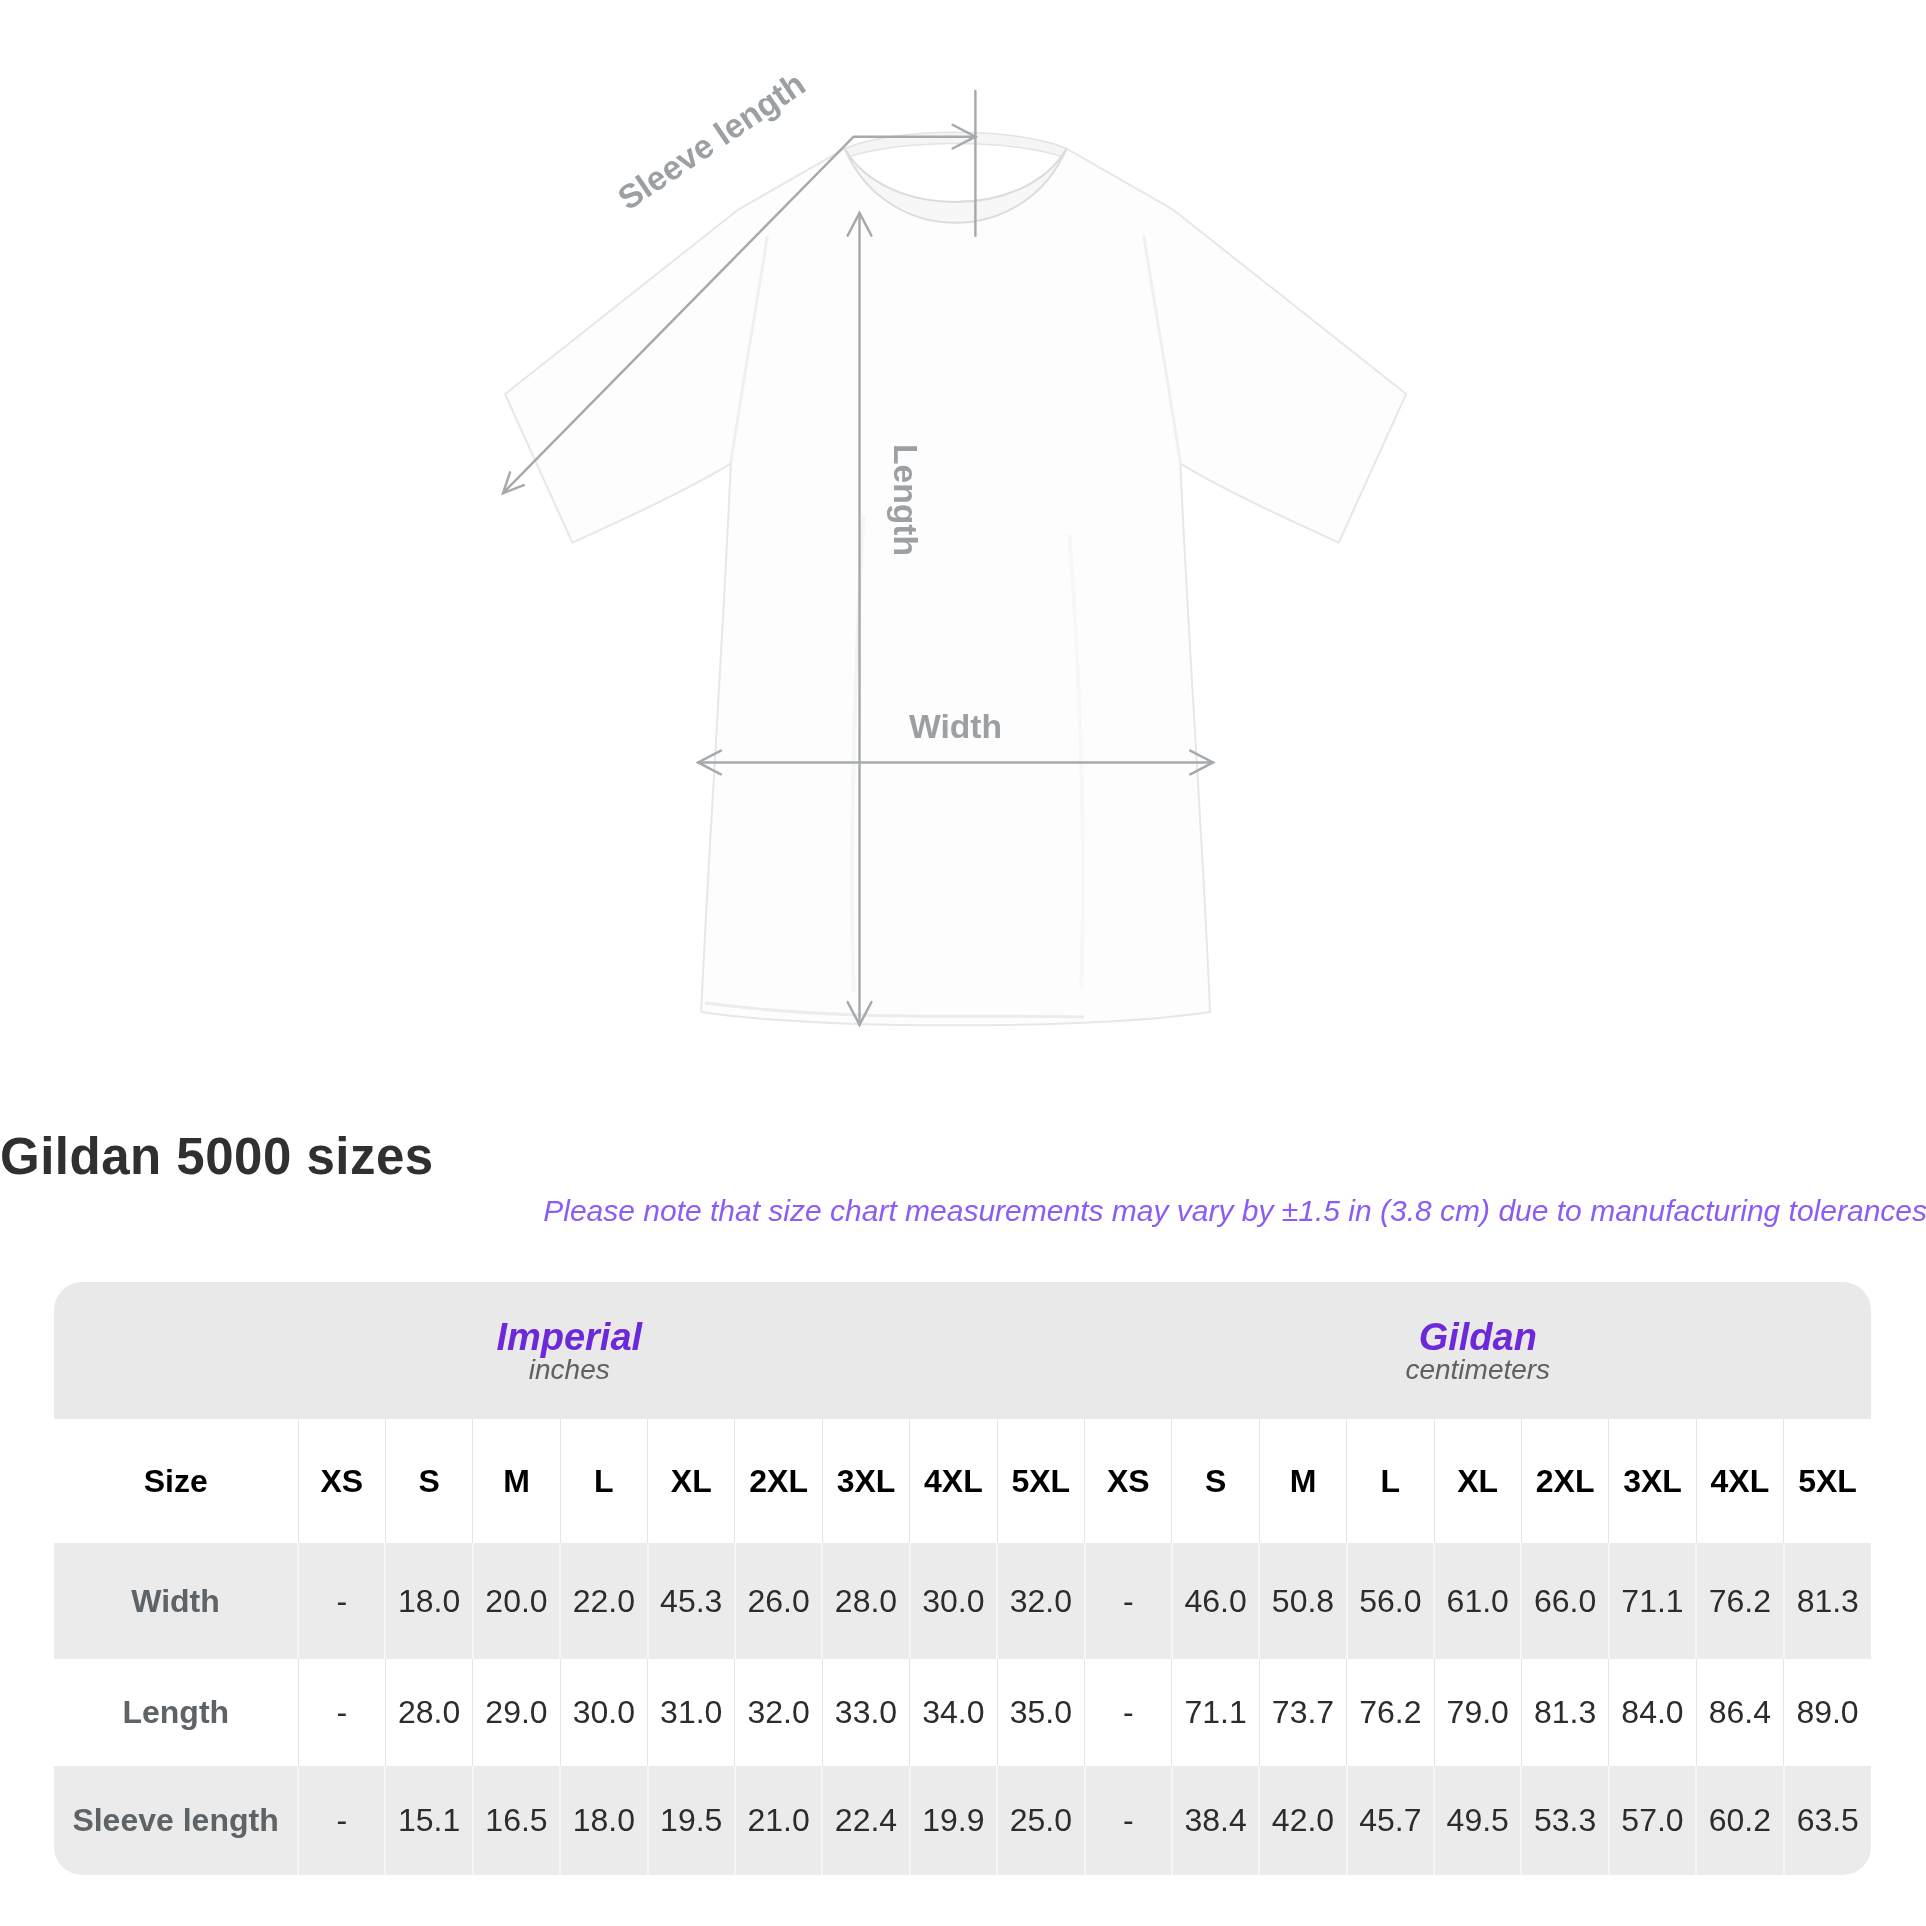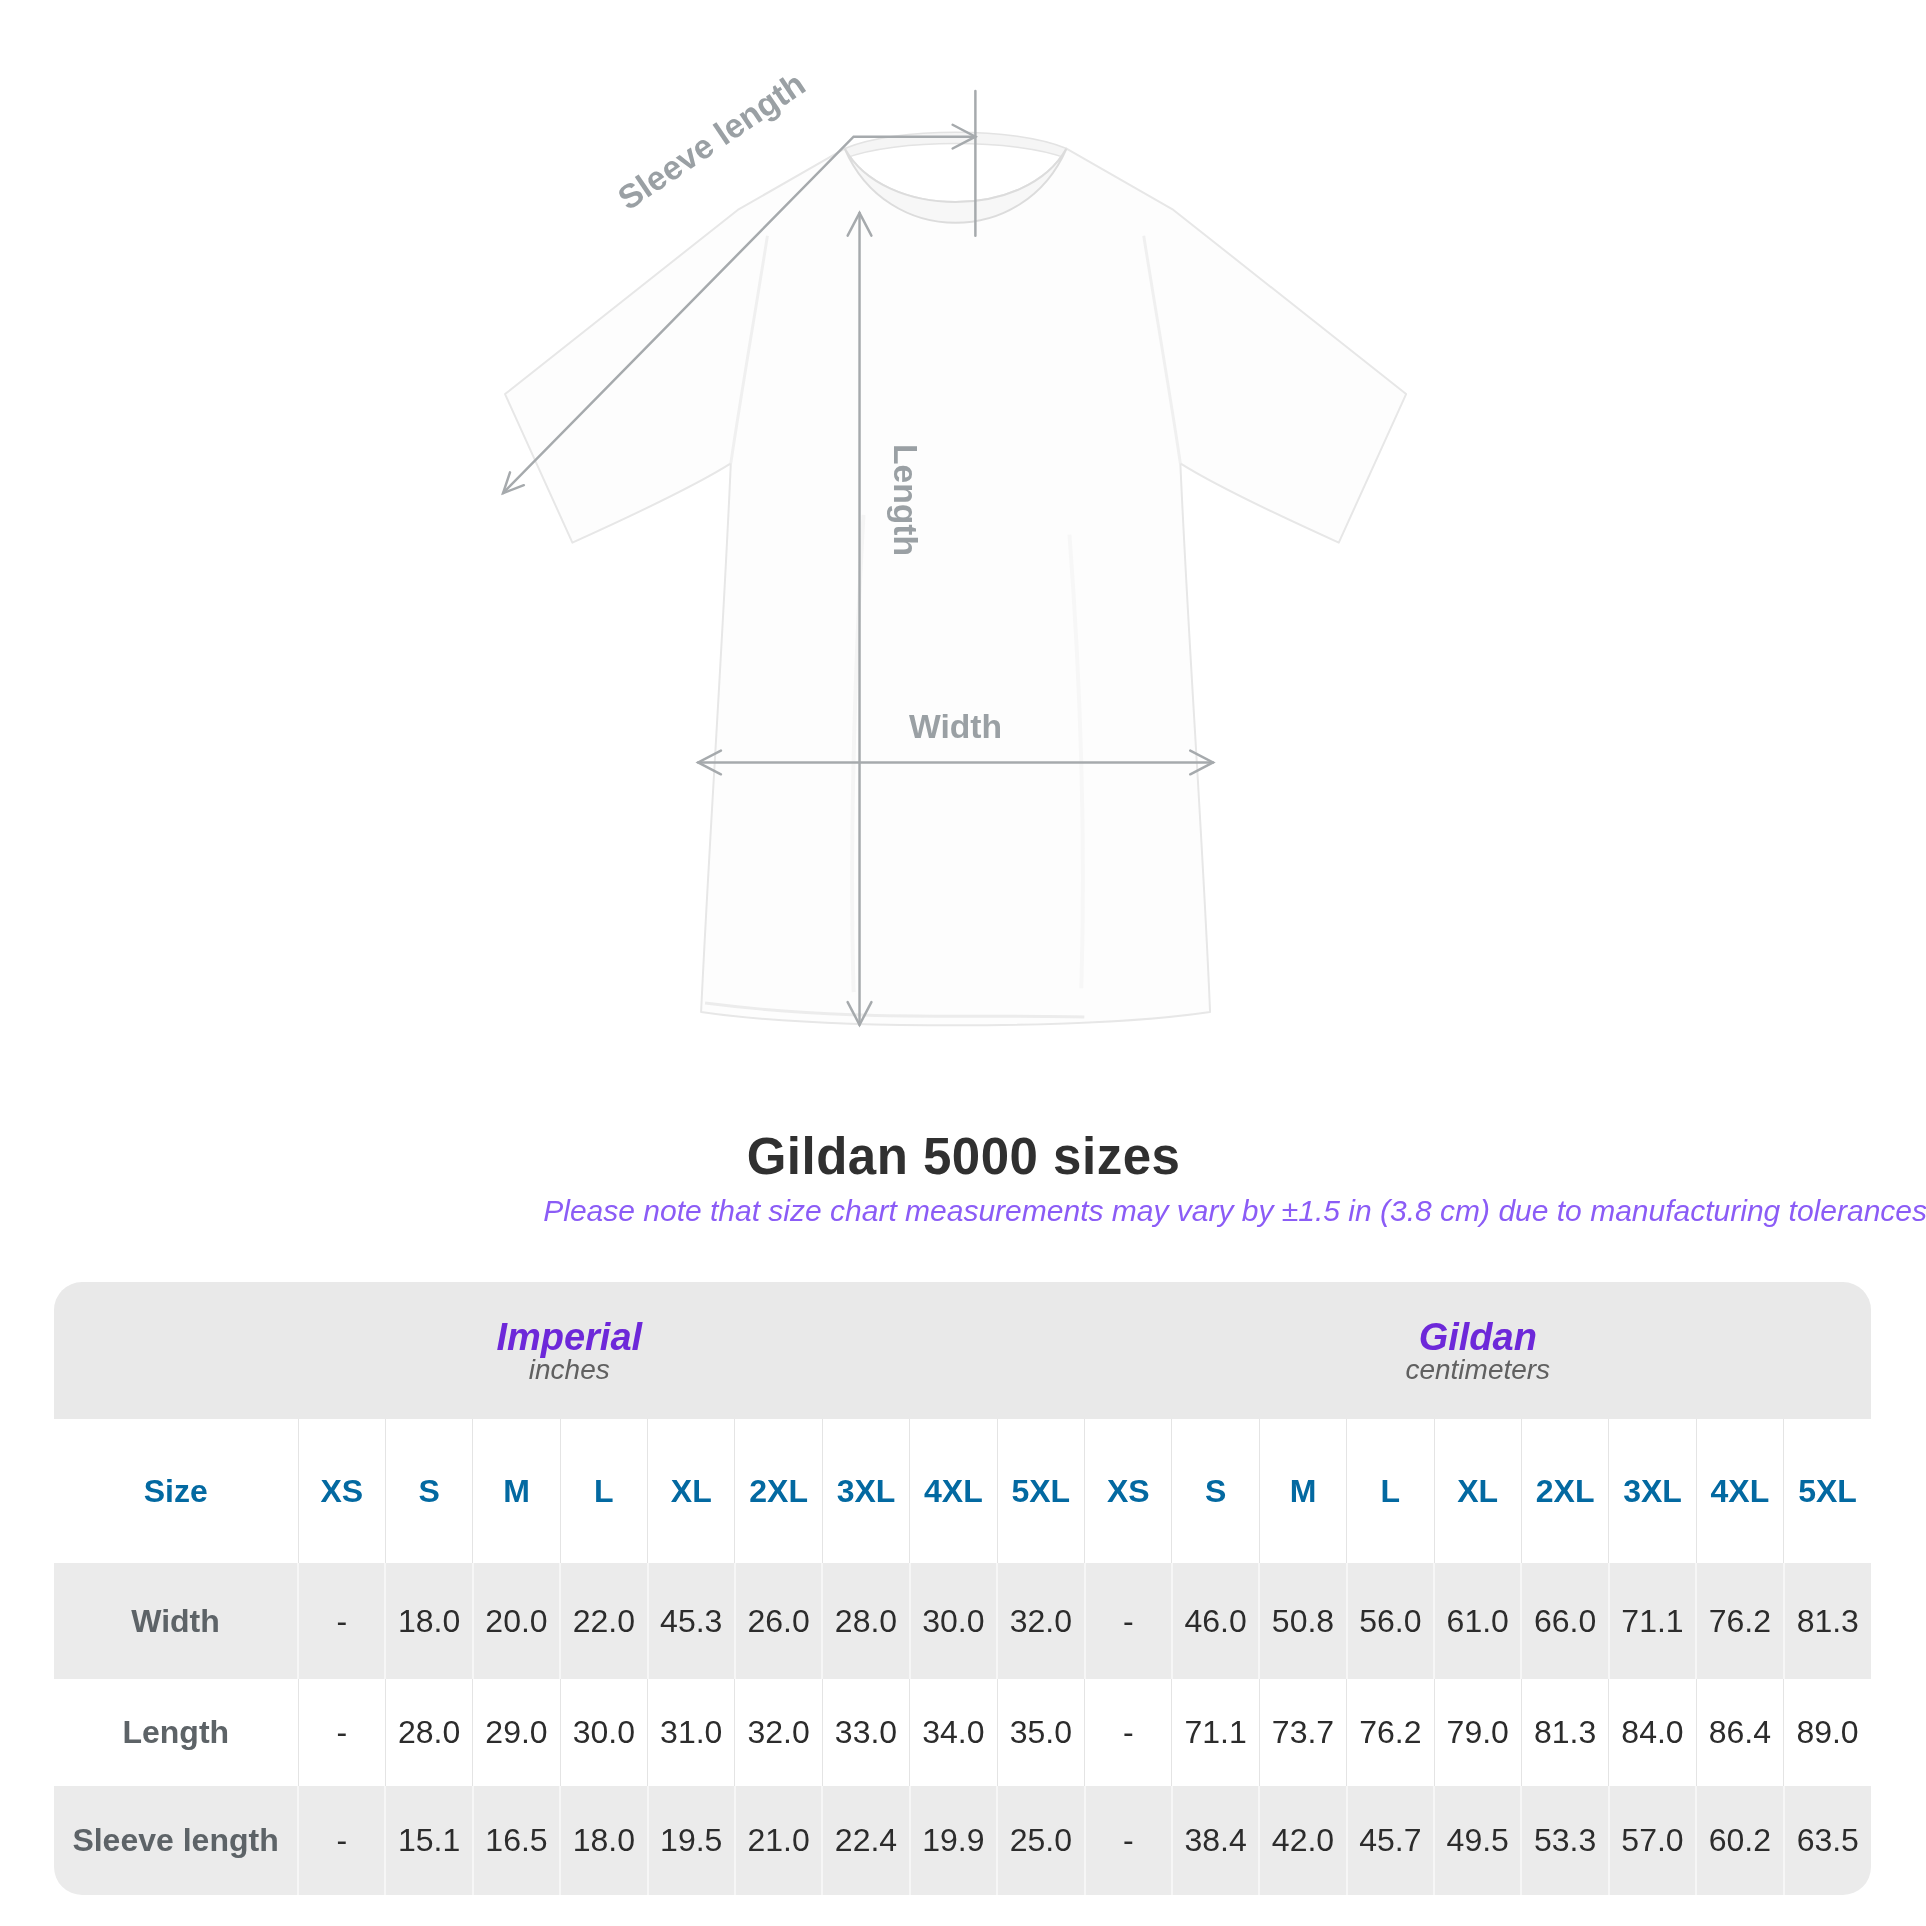--- a/index.html
+++ b/index.html
@@ -6,43 +6,43 @@
   .page{
     position:relative;width:1927px;height:1927px;background:#ffffff;
     font-family:"Liberation Sans", sans-serif;overflow:hidden;
   }
   .figure{position:absolute;top:0;left:0;width:1927px;height:1109px;}
   .figure svg{display:block;}
   .meas-label{fill:#9aa0a4;font-weight:bold;font-size:34px;font-family:"Liberation Sans",sans-serif;}
   .meas-line{stroke:#a6aaad;stroke-width:2.5;fill:none;stroke-linecap:round;}
 
   .page-title{
-    position:absolute;top:1127px;left:0;width:100%;margin:0;text-align:center;
+    position:absolute;top:1127px;left:0;width:100%;margin:0;
     font-size:51px;font-weight:bold;color:#303030;letter-spacing:0.5px;
   }
   .page-note{
     position:absolute;top:1194px;left:0;width:100%;margin:0;text-align:right;
     font-size:30px;font-style:italic;color:#8b5cf6;
   }
 
   .size-table-wrap{
     position:absolute;left:54px;top:1282px;width:1817px;
     border-radius:28px;overflow:hidden;
   }
   table.size-table{border-collapse:collapse;table-layout:fixed;width:1817px;}
   col.c-size{width:243px;}
   col.c-val{width:87px;}
 
   tr.band th{background:#e9e9e9;height:137px;text-align:center;vertical-align:middle;padding:0;}
   .g-name{font-size:38px;font-weight:bold;font-style:italic;color:#6d28d9;line-height:1;}
   .g-unit{font-size:28px;font-weight:normal;font-style:italic;color:#606060;line-height:1;margin-top:0;}
 
   tr.cols th{
-    background:#ffffff;height:144px;text-align:center;vertical-align:middle;
-    font-size:32px;font-weight:bold;color:#0369a1;padding:0;
+    background:#ffffff;height:124px;text-align:center;vertical-align:middle;
+    font-size:32px;font-weight:bold;color:#000000;padding:0;
     border-right:1px solid #e4e4e4;
   }
   tr.cols th:last-child{border-right:none;}
 
   td{
     text-align:center;vertical-align:middle;padding:0;
     font-size:32px;color:#2c2c2c;
   }
   tr.row-light td{background:#ffffff;border-right:1px solid #e4e4e4;}
   tr.row-dark  td{background:#ebebeb;border-right:2px solid #f6f6f6;}

